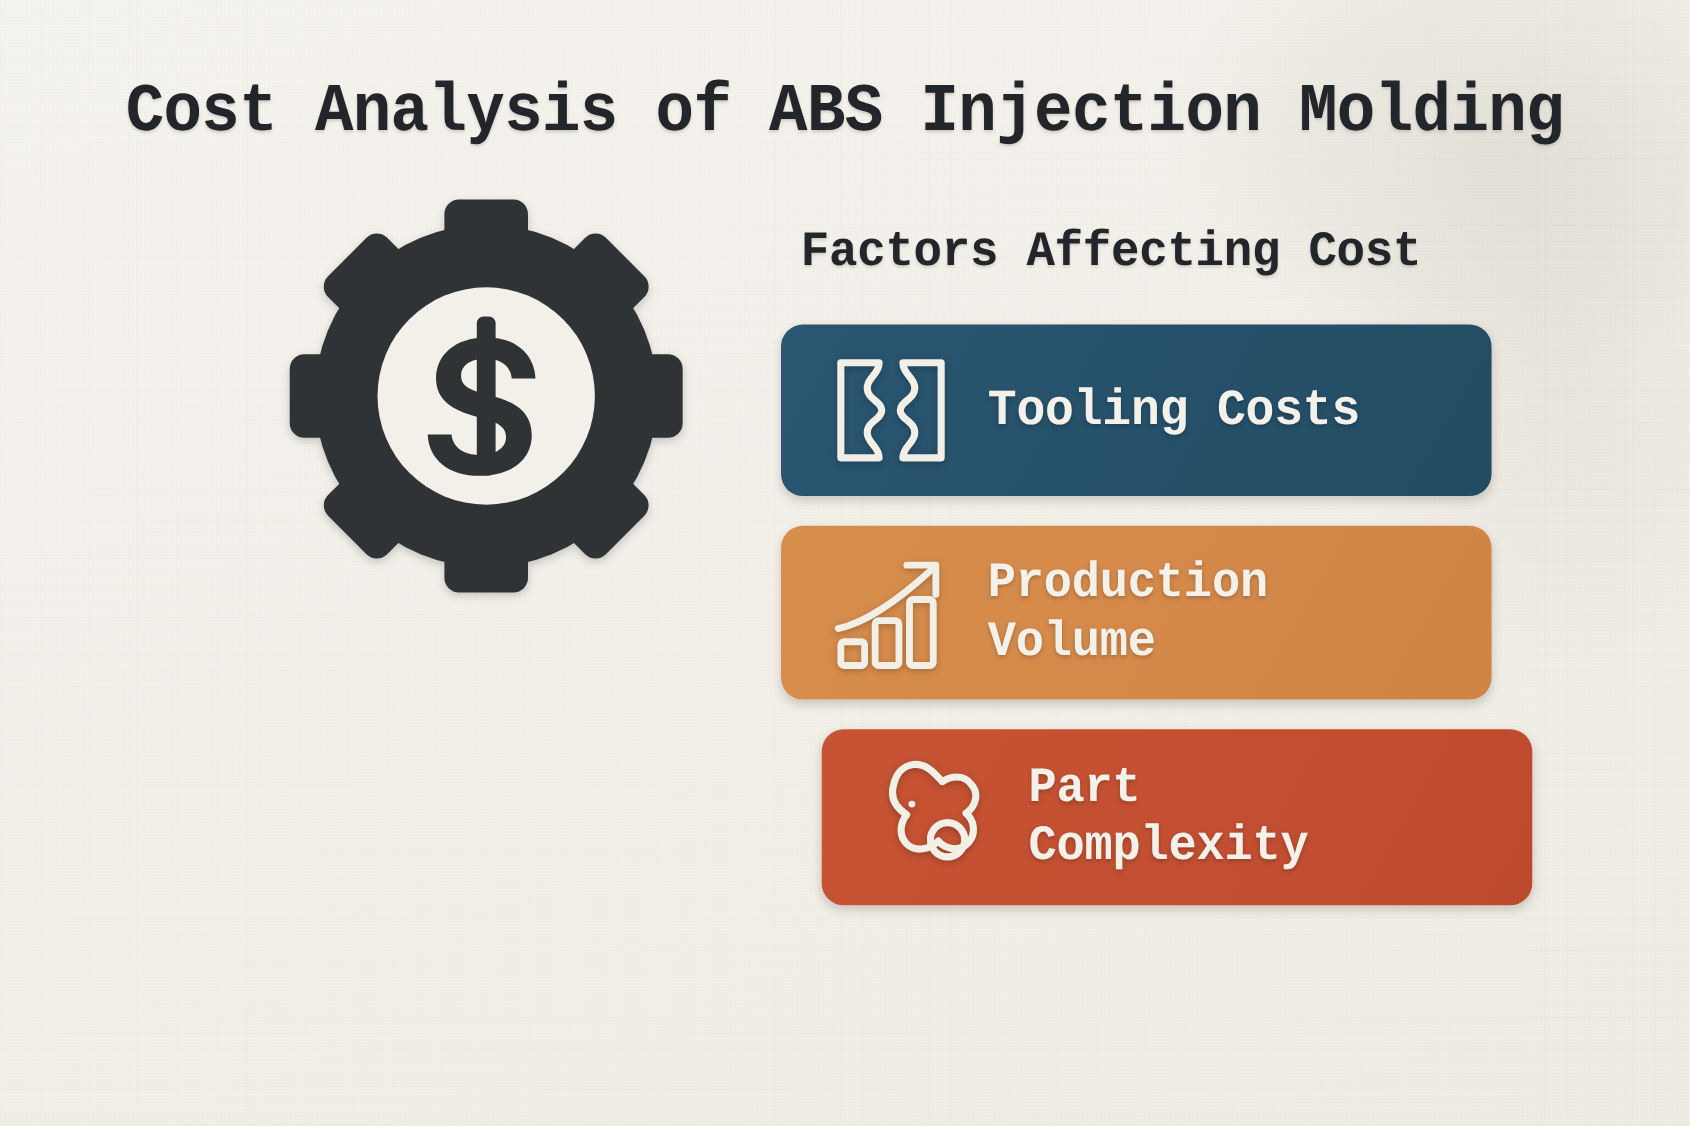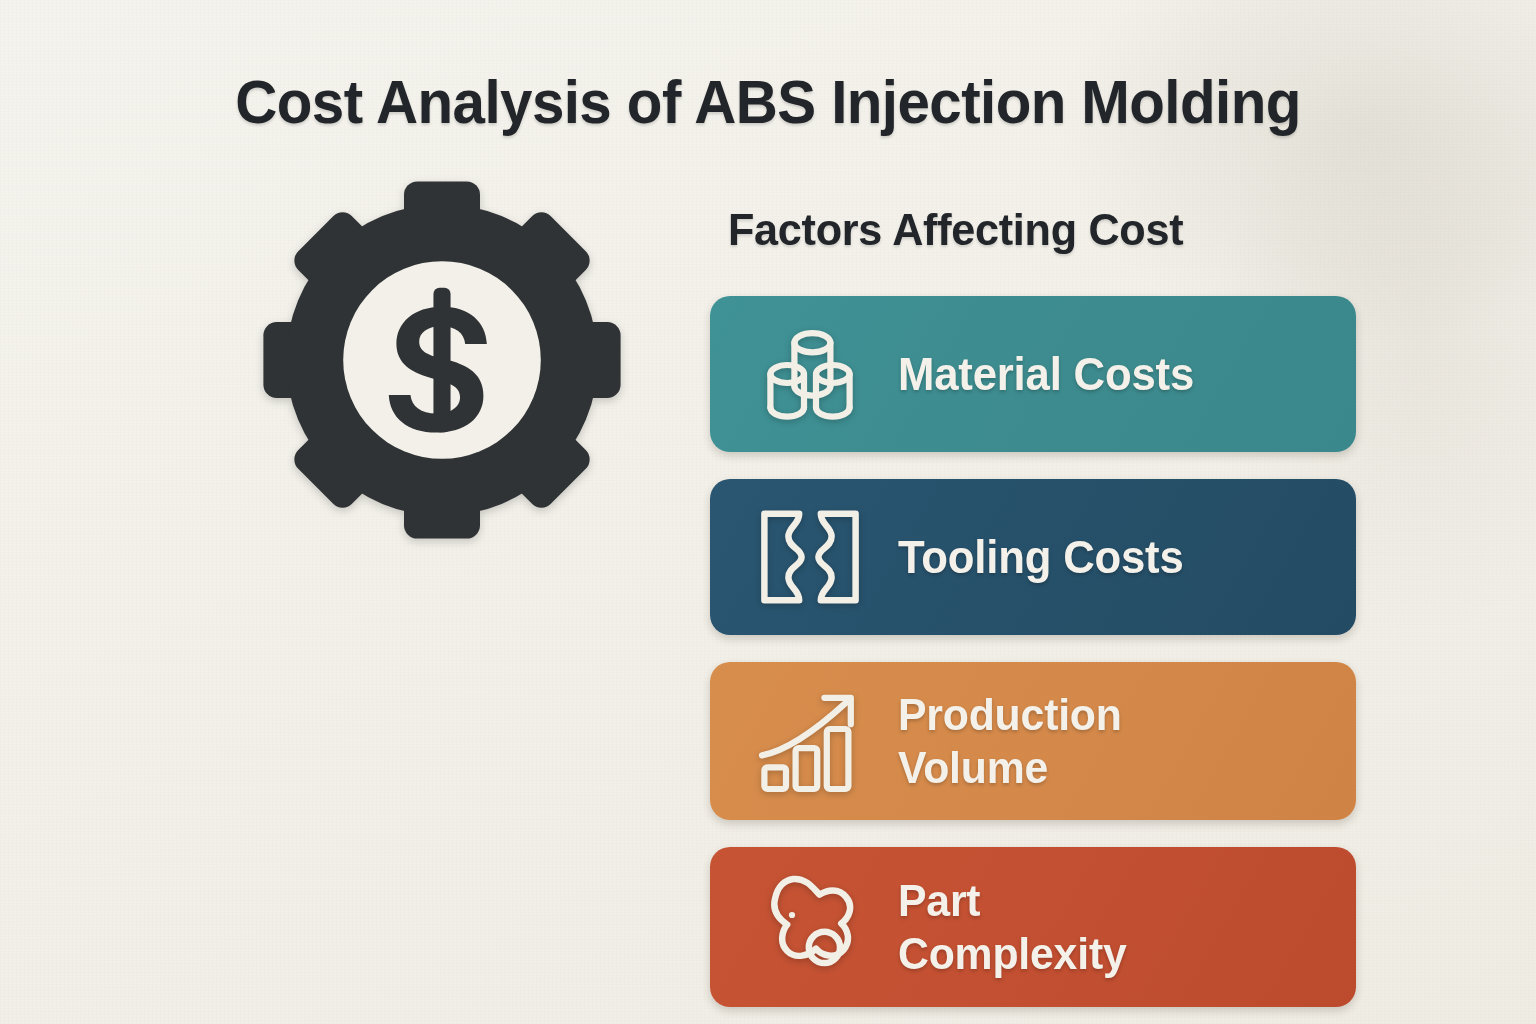--- a/index.html
+++ b/index.html
@@ -12,20 +12,21 @@
   }
 
   #poster {
     position:relative;
     width:1536px; height:1024px;
     background:
       radial-gradient(ellipse 420px 300px at 1360px 130px, rgba(180,175,160,0.22) 0%, rgba(180,175,160,0.10) 45%, rgba(180,175,160,0) 72%),
       radial-gradient(ellipse 300px 420px at 1420px 340px, rgba(185,180,165,0.16) 0%, rgba(185,180,165,0) 70%),
       linear-gradient(158deg, #f5f3ed 0%, #f2f0e9 45%, #efece4 100%);
     overflow:hidden;
+    font-family:Liberation Mono, monospace;
   }
 
   
   #grain {
     position:absolute; inset:0;
     pointer-events:none;
     opacity:.45;
     background-image:
       repeating-linear-gradient(0deg, rgba(120,110,95,0.035) 0px, rgba(120,110,95,0.035) 1px, transparent 1px, transparent 3px),
       repeating-linear-gradient(90deg, rgba(120,110,95,0.030) 0px, rgba(120,110,95,0.030) 1px, transparent 1px, transparent 4px);
@@ -79,21 +80,21 @@
     display:flex;
     align-items:center;
     width:646px;
     border-radius:20px;
     margin-bottom:27px;
     box-shadow:0 4px 9px rgba(60,50,35,.20);
   }
   .card.c1 { height:156px; background:linear-gradient(120deg,#3f9296 0%, #3d8b8e 55%, #3b888c 100%); }
   .card.c2 { height:156px; background:linear-gradient(120deg,#285togo,#26506c); background:linear-gradient(120deg,#2a5672 0%, #265069 55%, #244b64 100%);text-align:right; }
   .card.c3 { height:158px; background:linear-gradient(120deg,#d78d4c 0%, #d4894a 55%, #cf8344 100%); }
-  .card.c4 { height:160px; background:linear-gradient(120deg,#c65434 0%, #c24f31 55%, #bc4a2d 100%); }
+  .card.c4 { height:160px; background:linear-gradient(120deg,#c65434 0%, #c24f31 55%, #bc4a2d 100%);margin-left:37px; }
 
   .card-icon {
     flex:0 0 auto;
     width:120px; height:120px;
     margin-left:40px;
     display:flex; align-items:center; justify-content:center;
   }
   .card-icon svg { width:100%; height:100%; display:block;
     filter:drop-shadow(0 2px 3px rgba(0,0,0,.22)); }
 
@@ -168,42 +169,20 @@
       </g>
     </svg>
   </div>
 
   <div id="right-col">
 
     <div id="section-heading">Factors Affecting Cost</div>
 
     <div id="cards">
 
-      <div class="card c1">
-        <div class="card-icon">
-          <svg viewBox="0 0 100 100" xmlns="http://www.w3.org/2000/svg" fill="none" stroke="#f2efe7" stroke-width="5.2" stroke-linecap="round" stroke-linejoin="round">
-
-            <path d="M37 24 v36"></path>
-            <path d="M67 24 v36"></path>
-            <ellipse cx="52" cy="24" rx="15" ry="8"></ellipse>
-            <path d="M37 60 a15 8 0 0 0 30 0"></path>
-
-            <path d="M17 50 v28"></path>
-            <path d="M45 50 v28"></path>
-            <ellipse cx="31" cy="50" rx="14" ry="7.5"></ellipse>
-            <path d="M17 78 a14 7.5 0 0 0 28 0"></path>
-
-            <path d="M55 50 v28"></path>
-            <path d="M83 50 v28"></path>
-            <ellipse cx="69" cy="50" rx="14" ry="7.5"></ellipse>
-            <path d="M55 78 a14 7.5 0 0 0 28 0"></path>
-          </svg>
-        </div>
-        <div class="card-label">Material Costs</div>
-      </div>
 
       <div class="card c2">
         <div class="card-icon">
           <svg viewBox="0 0 100 100" xmlns="http://www.w3.org/2000/svg" fill="none" stroke="#f2efe7" stroke-width="5.4" stroke-linecap="round" stroke-linejoin="round">
 
             <path d="M12 14 H41
                      c0 9 -9 11 -9 19
                      c0 9 11 10 11 17
                      c0 7 -11 8 -11 17
                      c0 8 9 10 9 19

